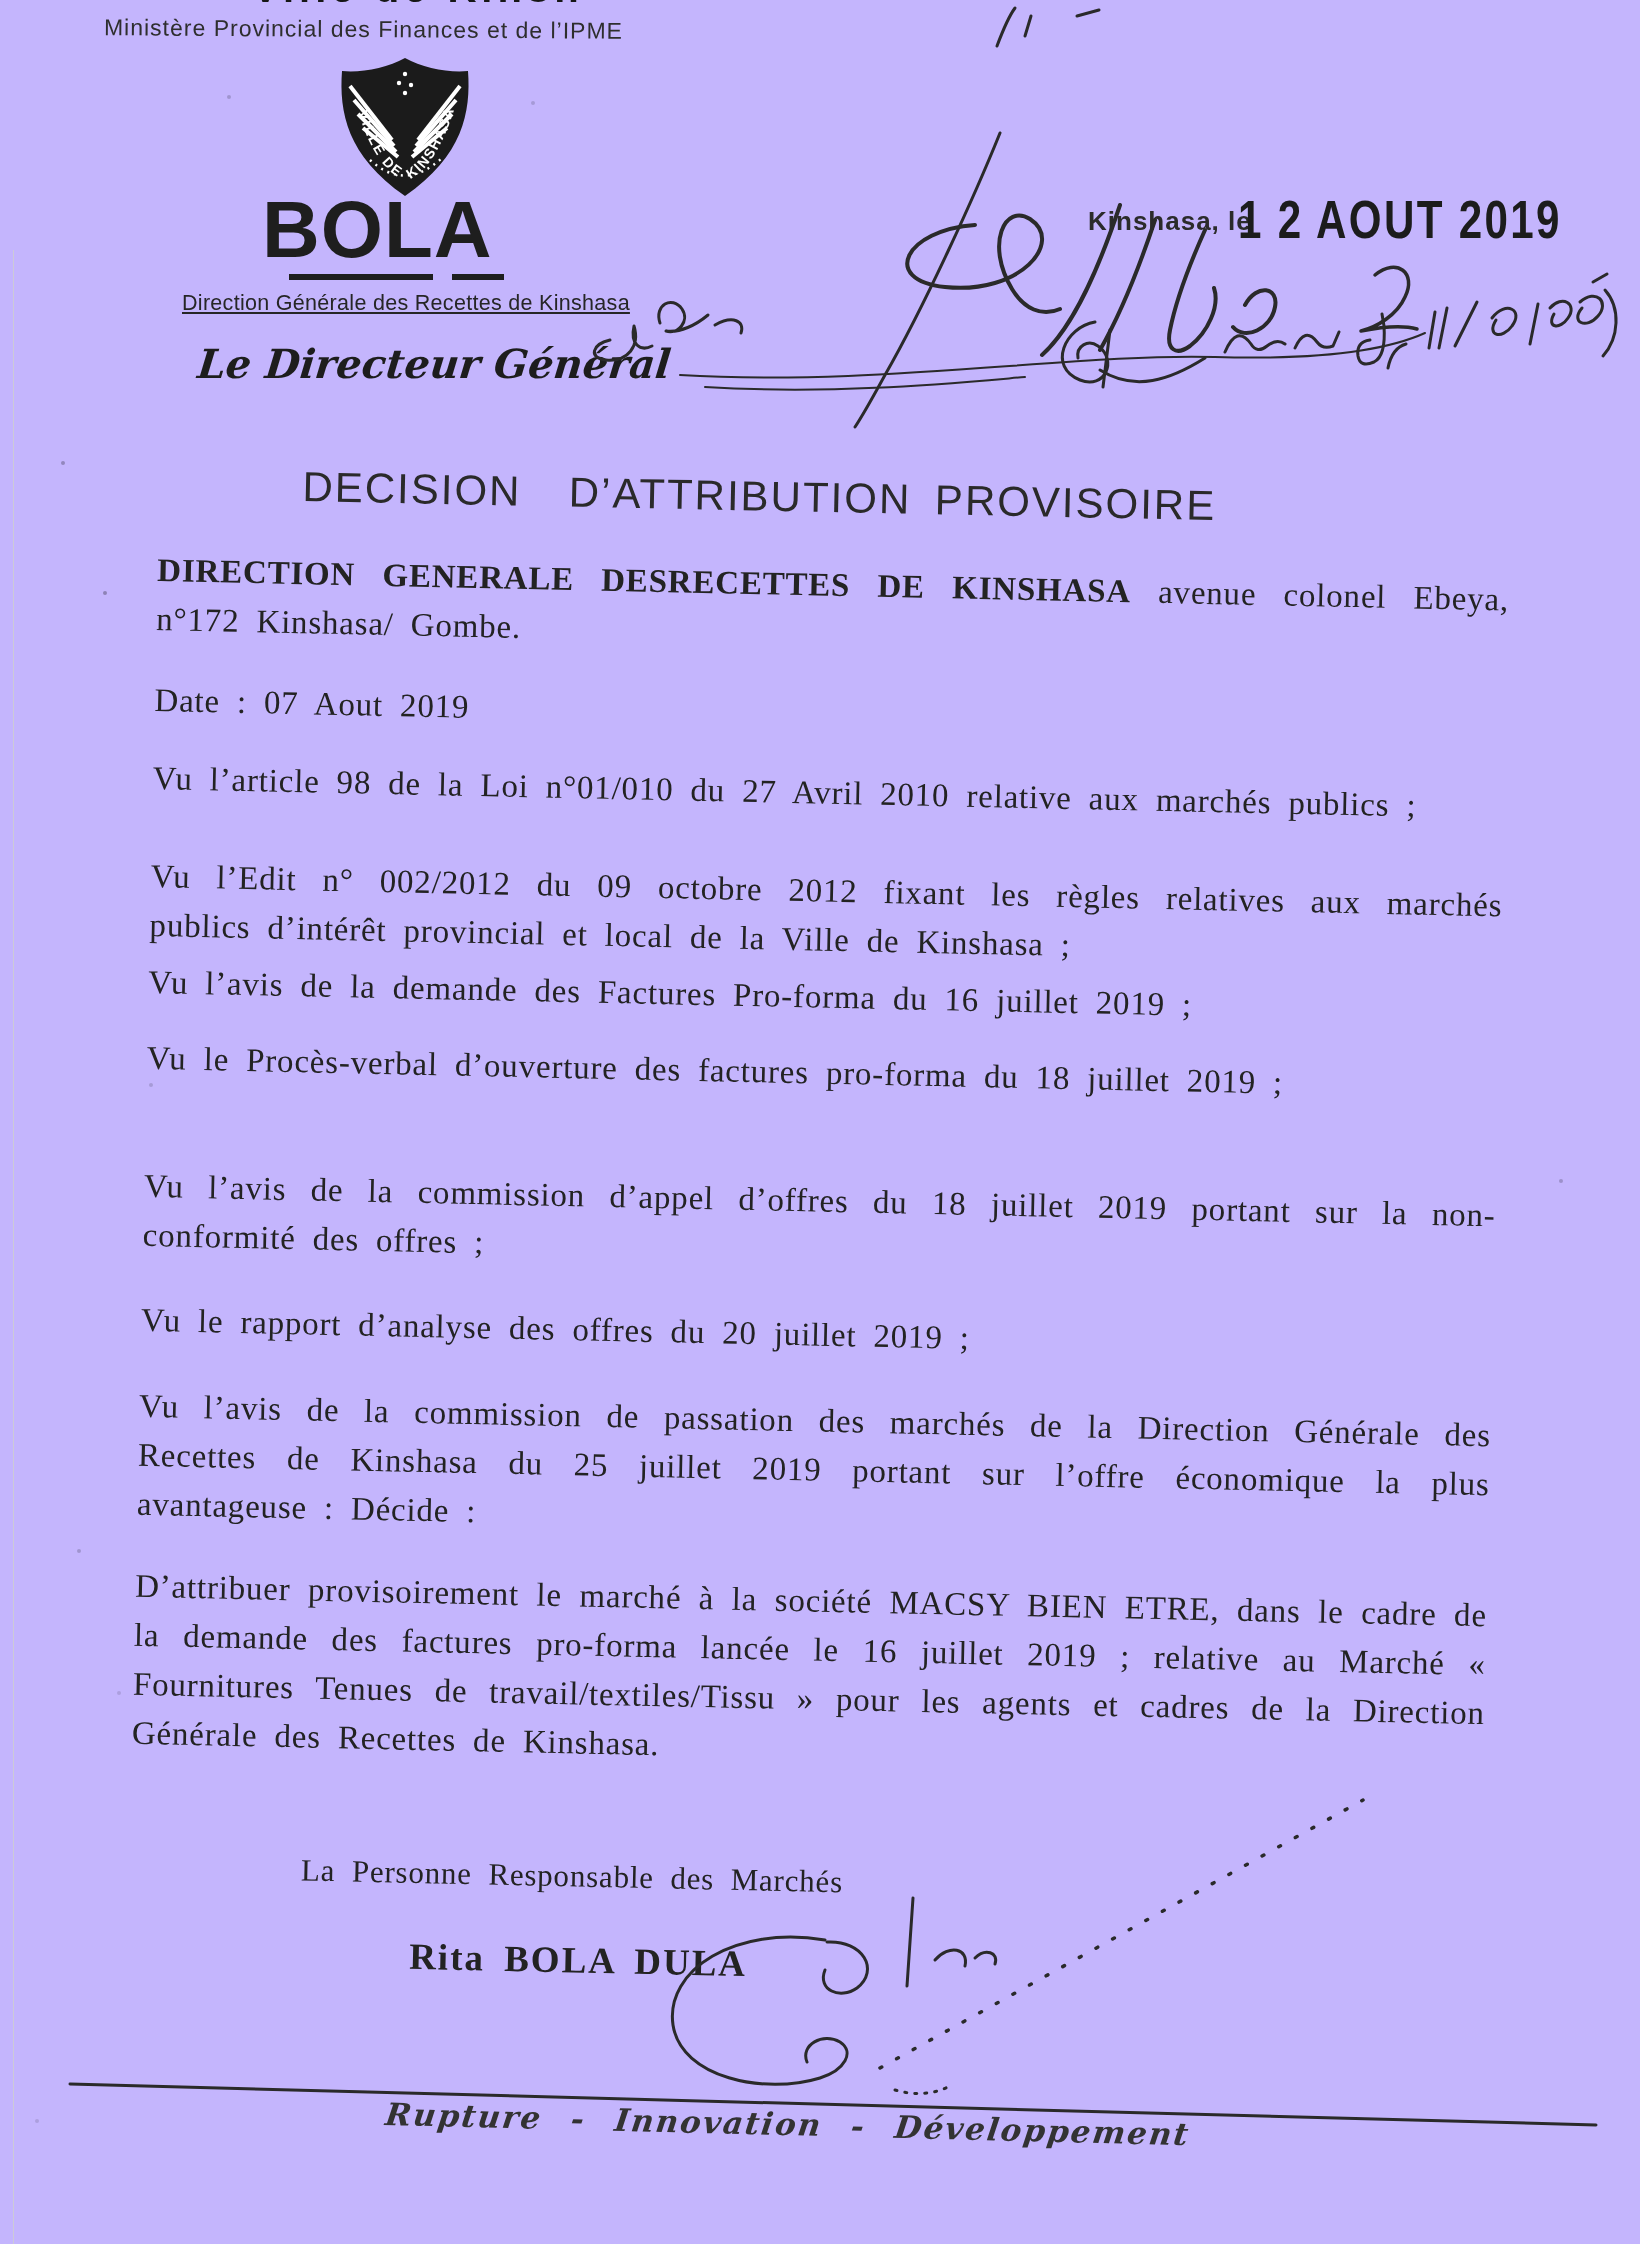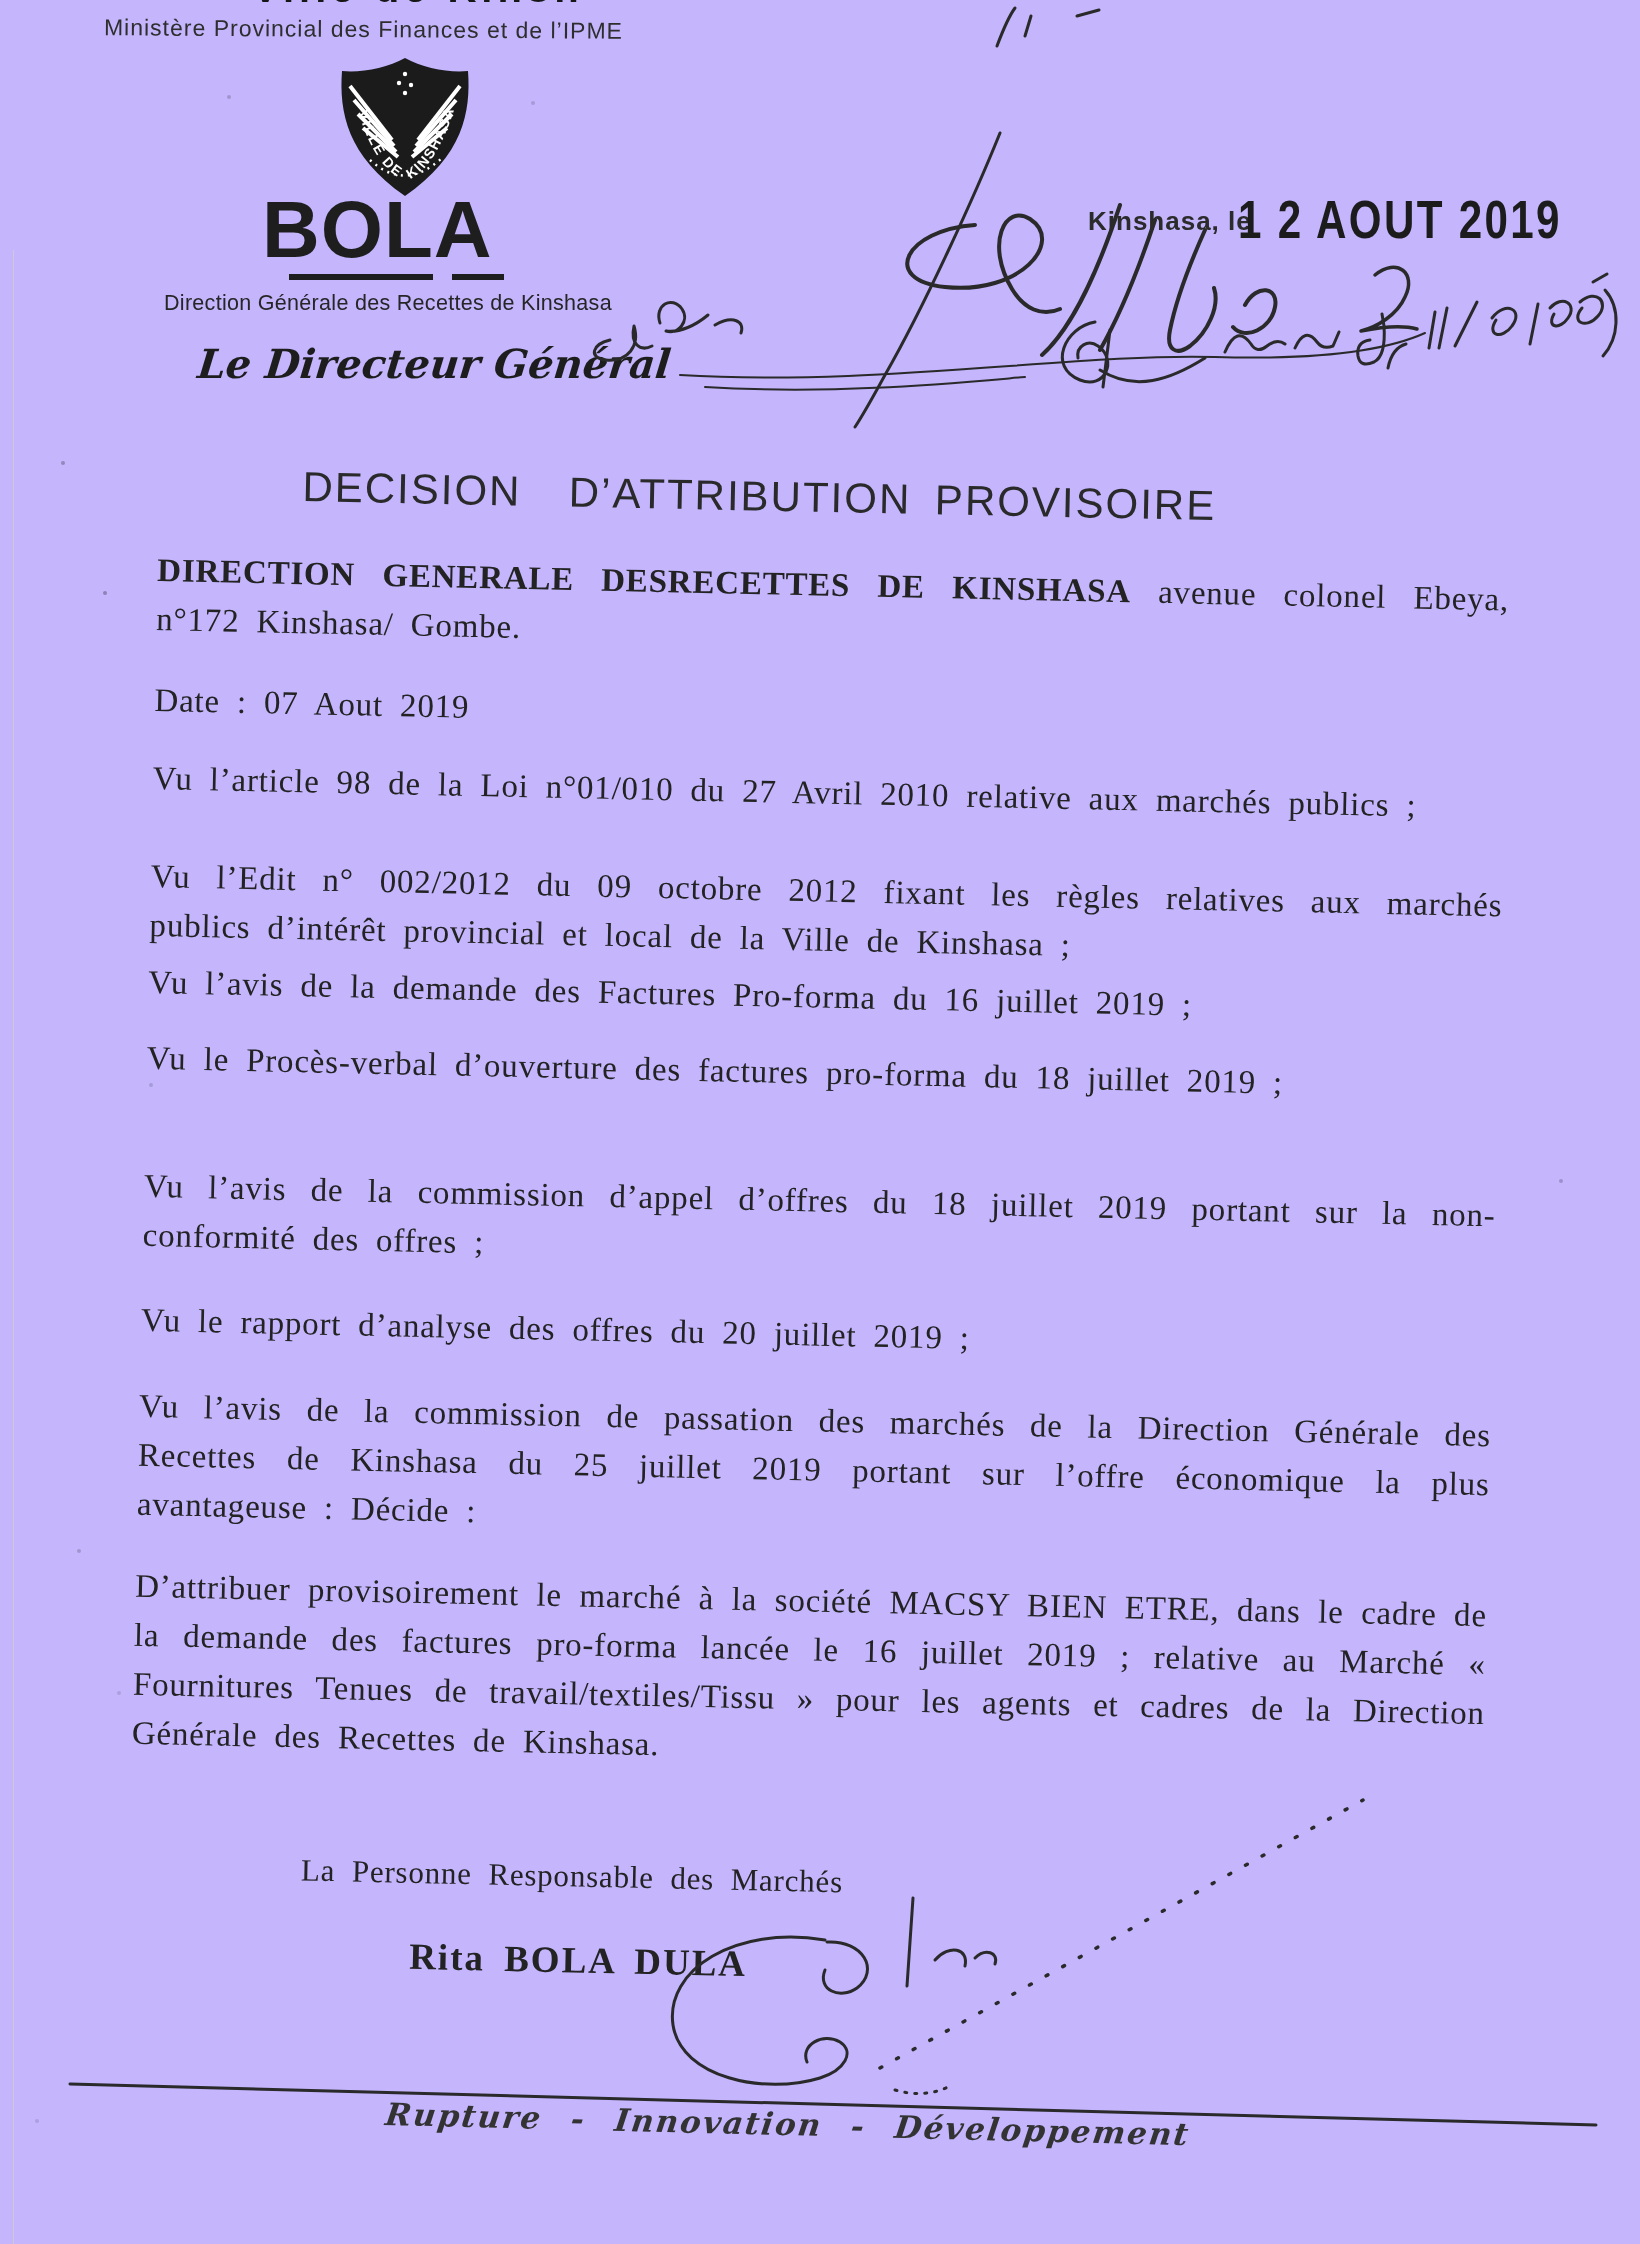--- a/index.html
+++ b/index.html
@@ -27,21 +27,21 @@
       36px 2120px 0 1px rgba(0,0,0,.12);
   }
   
   .top-clip{position:absolute;left:252px;top:0;width:330px;height:13px;overflow:hidden;}
   .top-clip span{display:block;margin-top:-34px;font:700 40px "Liberation Sans",sans-serif;letter-spacing:5px;color:#161616;white-space:nowrap;}
   .ministry{position:absolute;left:104px;top:16px;font:400 23px "Liberation Sans",sans-serif;letter-spacing:1px;color:#2e2e2e;transform:rotate(.4deg);white-space:nowrap;}
   .logo{position:absolute;left:330px;top:52px;}
   .dgrk{position:absolute;left:262px;top:190px;font:700 80px "Liberation Sans",sans-serif;letter-spacing:1px;color:#1e1e1e;line-height:1;}
   .dgrk-u1{position:absolute;left:289px;top:274px;width:144px;height:6px;background:#1e1e1e;}
   .dgrk-u2{position:absolute;left:452px;top:274px;width:52px;height:6px;background:#1e1e1e;}
-  .orgname{position:absolute;left:164px;top:291px;font:400 21.5px "Liberation Sans",sans-serif;letter-spacing:.3px;color:#262626;white-space:nowrap;}
+  .orgname{position:absolute;left:182px;top:291px;font:400 21.5px "Liberation Sans",sans-serif;letter-spacing:.3px;color:#262626;white-space:nowrap;text-decoration:underline;}
   .script-title{position:absolute;left:198px;top:340px;font:italic 700 40px "DejaVu Serif",serif;transform:skewX(-6deg);color:#1d1d1d;white-space:nowrap;}
   
   .place{position:absolute;left:1088px;top:206px;font:600 26px "Liberation Sans",sans-serif;letter-spacing:1px;color:#2b2b2b;white-space:nowrap;}
   .stamp{position:absolute;left:1238px;top:188px;font:700 54px "Liberation Sans",sans-serif;letter-spacing:3px;color:#1c1c1c;transform:scaleX(.78);transform-origin:left top;white-space:nowrap;}
   
   .doc-title{position:absolute;left:160px;top:460px;width:1200px;text-align:center;
     font:400 42px "Liberation Sans",sans-serif;letter-spacing:2px;word-spacing:10px;color:#2a2a2a;
     white-space:pre;transform:rotate(1.2deg);transform-origin:left top;}
   
   .body-block{position:absolute;left:158px;top:540px;width:1352px;transform:rotate(1.25deg);transform-origin:top left;

